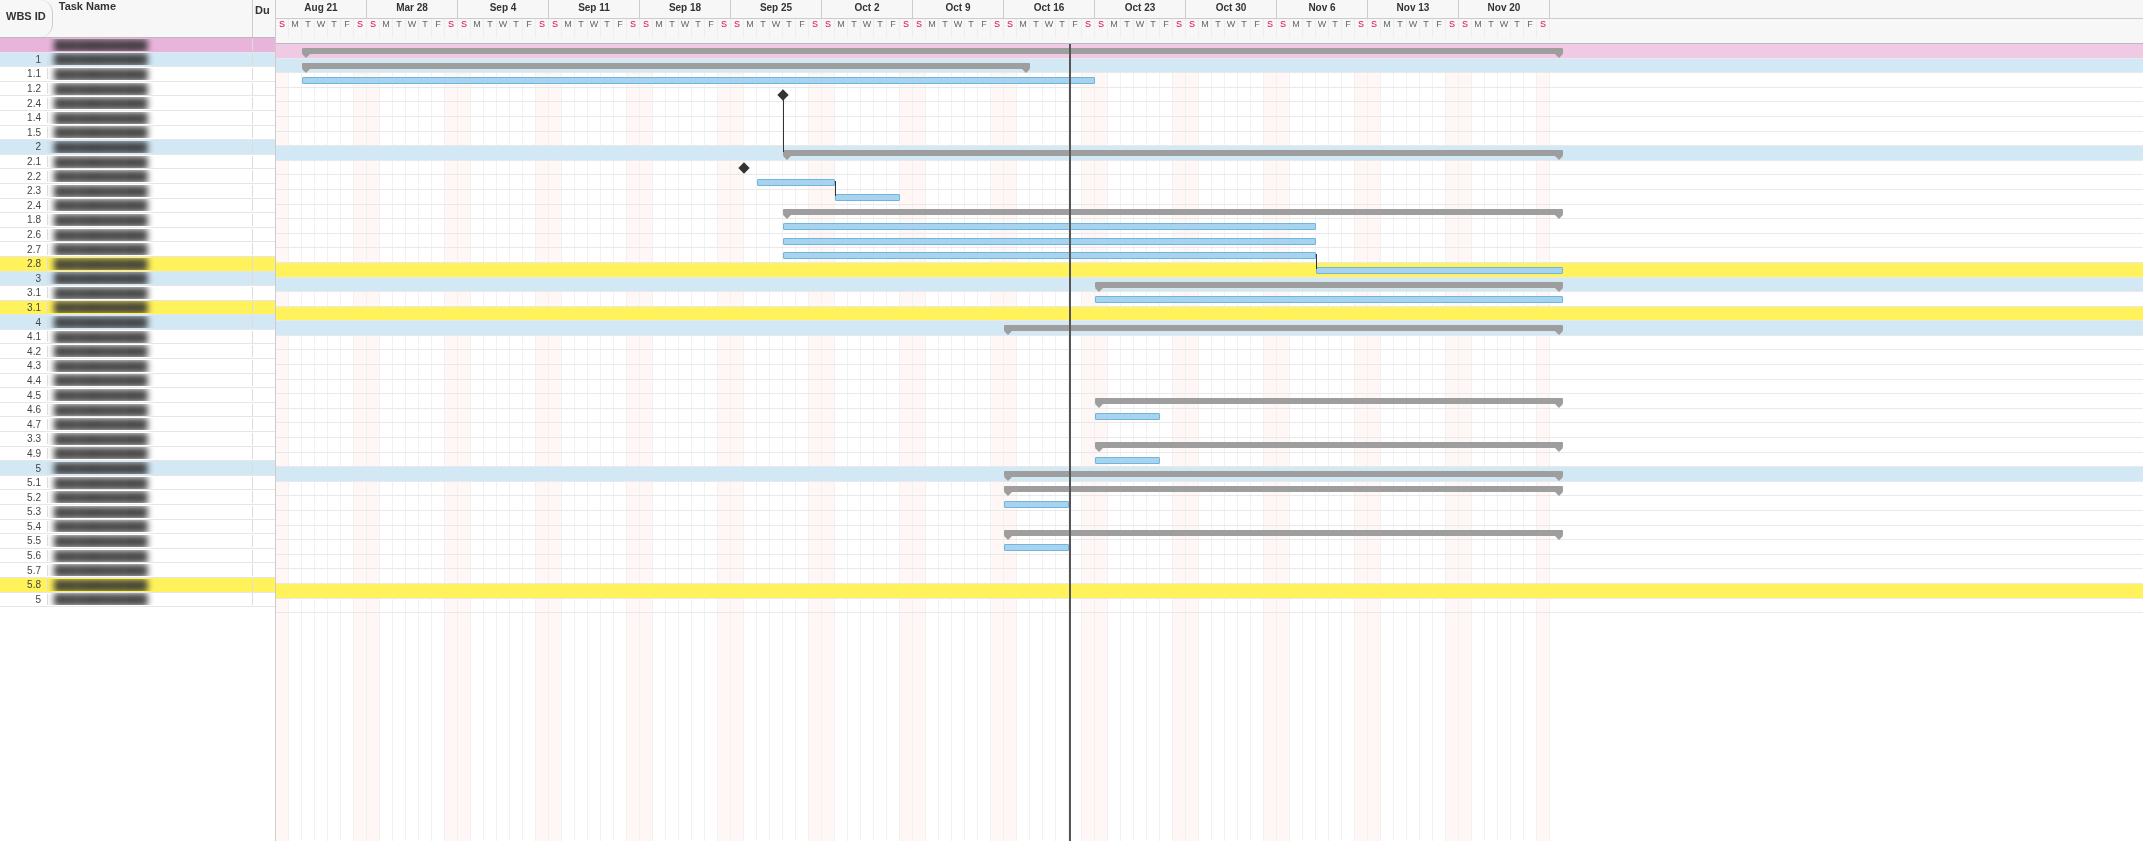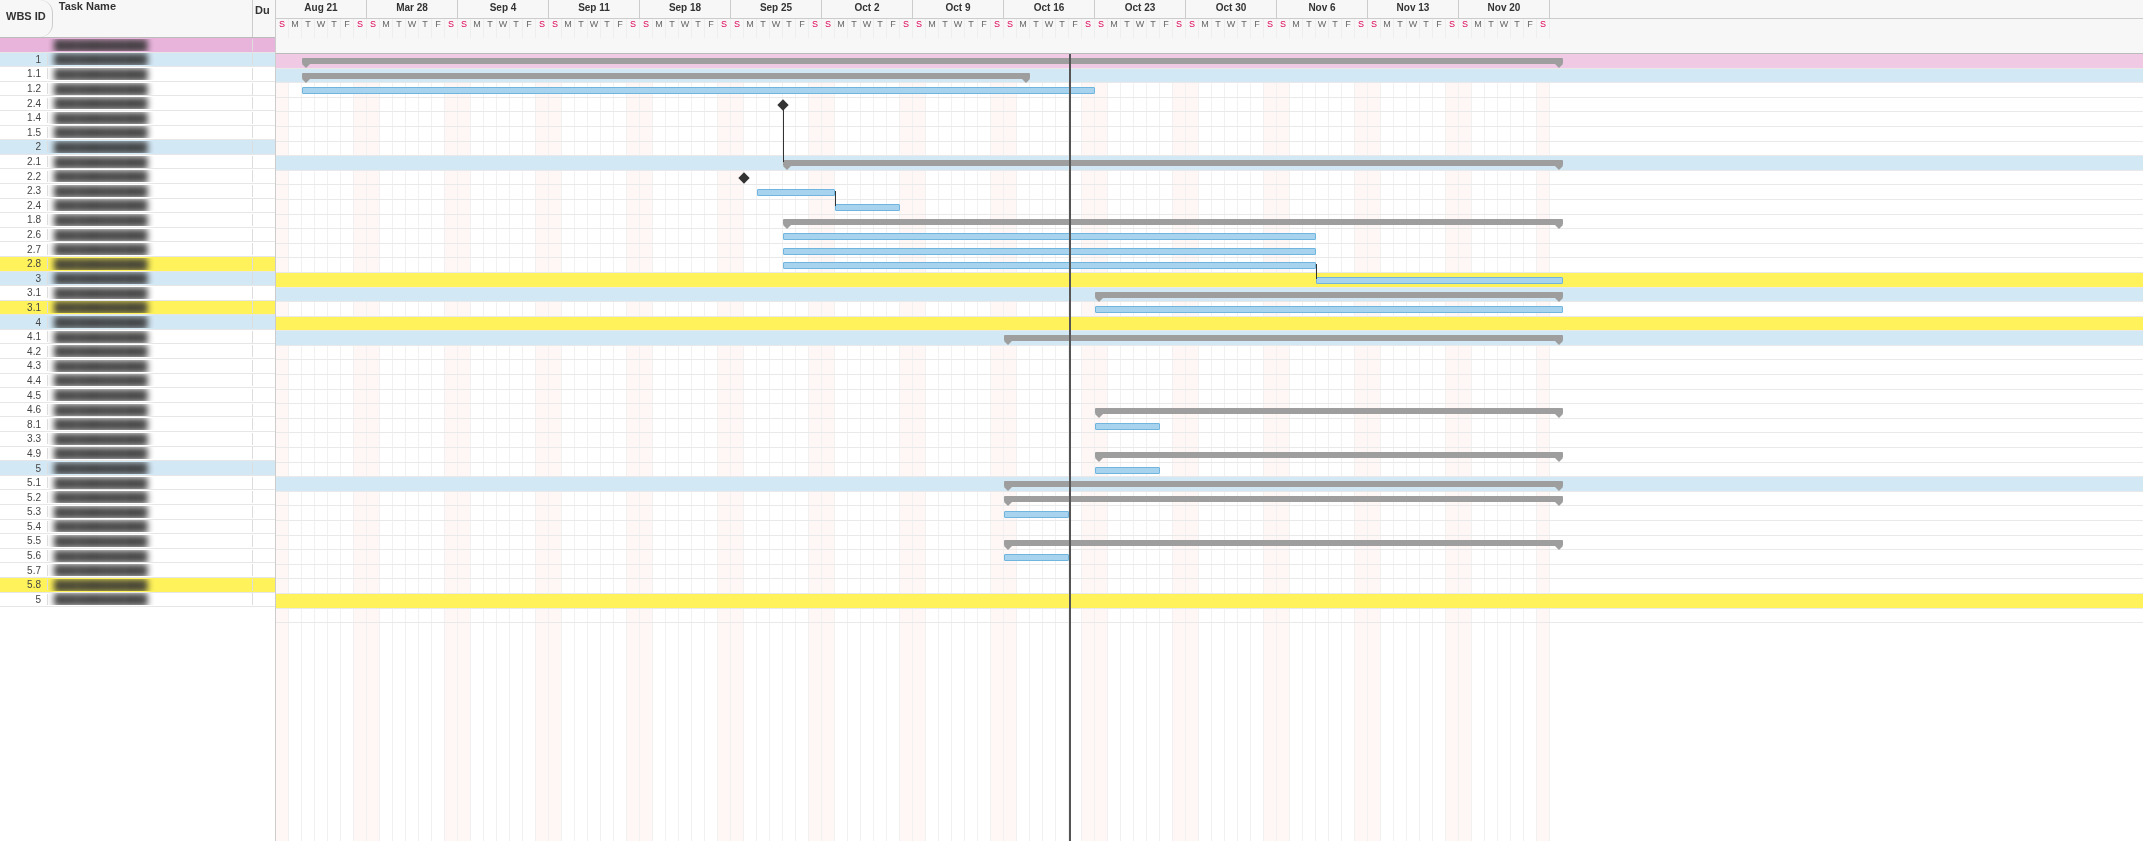--- a/index.html
+++ b/index.html
@@ -19,21 +19,21 @@
   .lrow { display: flex; height: 14.6px; border-bottom: 1px solid #e6e6e6; align-items:center; }
   .lrow .c-wbs { flex:0 0 48px; text-align:right; padding-right:6px; border-right:1px solid #ddd; font-size:10px; color:#444; }
   .lrow .c-name { flex:1 1 auto; padding-left:6px; border-right:1px solid #ddd; overflow:hidden; white-space:nowrap; }
   .lrow .c-du   { flex:0 0 22px; }
   .lrow.project { background: linear-gradient(#e9b4dc,#e9b4dc); }
   .lrow.group { background: #d3e8f5; font-weight:500; }
   .lrow.hl { background: #fff25a; }
   .blur { filter: blur(3px); opacity:.9; }
 
   
-  .tl-head { height: 54px; border-bottom:1px solid #bbb; background:#f7f7f7; position:relative; }
+  .tl-head { height: 44px; border-bottom:1px solid #bbb; background:#f7f7f7; position:relative; }
   .weeks { display:flex; height:19px; border-bottom:1px solid #ccc; }
   .week { flex:0 0 91px; border-right:1px solid #ccc; text-align:center; font-weight:600; font-size:10px; padding-top:2px; }
   .days  { display:flex; height:19px; }
   .day   { flex:0 0 13px; text-align:center; border-right:1px solid #eee; font-size:9px; color:#666; }
   .day.wknd { color:#d05; }
 
   
   .tl-body { flex:1; position:relative; overflow:hidden; }
   .grid-cols { position:absolute; inset:0; display:flex; pointer-events:none; }
   .gcol { flex:0 0 13px; border-right:1px solid #f1f1f1; }
@@ -198,21 +198,21 @@
           <div class="c-wbs">4.5</div>
           <div class="c-name"><span class="blur">████████████</span></div>
           <div class="c-du"></div>
         </div>
         <div class="lrow">
           <div class="c-wbs">4.6</div>
           <div class="c-name"><span class="blur">████████████</span></div>
           <div class="c-du"></div>
         </div>
         <div class="lrow">
-          <div class="c-wbs">8.1</div>
+          <div class="c-wbs">4.7</div>
           <div class="c-name"><span class="blur">████████████</span></div>
           <div class="c-du"></div>
         </div>
         <div class="lrow">
           <div class="c-wbs">3.3</div>
           <div class="c-name"><span class="blur">████████████</span></div>
           <div class="c-du"></div>
         </div>
         <div class="lrow">
           <div class="c-wbs">4.9</div>

